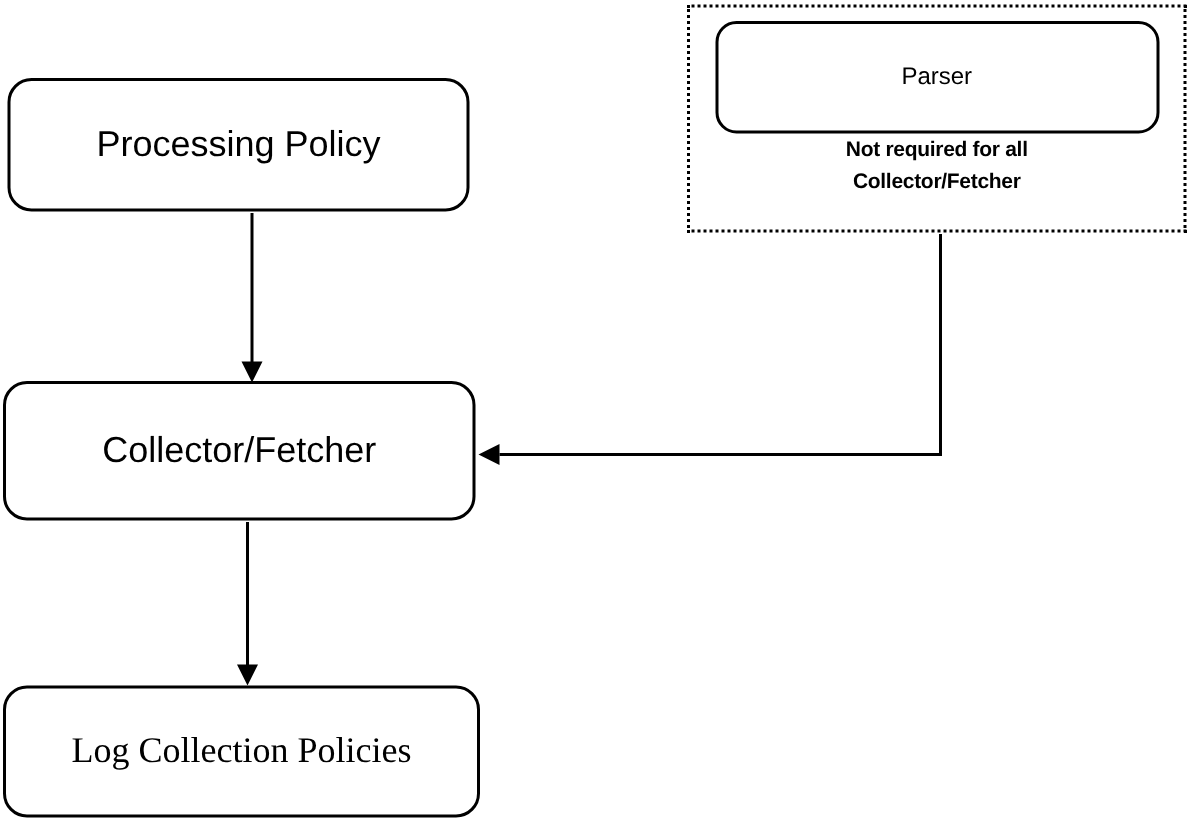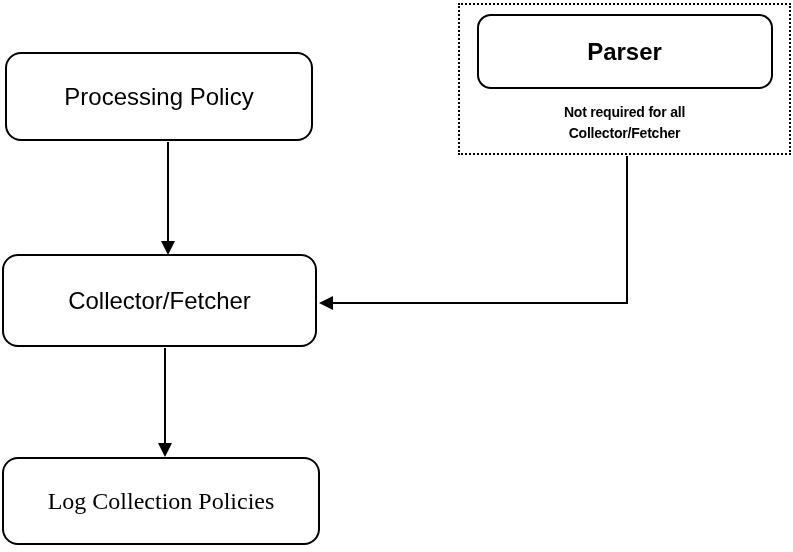--- a/index.html
+++ b/index.html
@@ -41,26 +41,24 @@
     position: relative;
     margin: 9px auto 0 auto;
     width: 296px; height: 75px;
     box-sizing: border-box;
     border: 2.5px solid #000;
     border-radius: 14px;
     background: #fff;
     display: flex;
     align-items: center;
     justify-content: center;
-    font-size: 24px;
+    font-size: 16px;
     color: #000;
-    font-weight: bold;
   }
   .parser-note {
-    margin-top: 13px;
     text-align: center;
     font-weight: bold;
     font-size: 14px;
     line-height: 21px;
     color: #000;
     letter-spacing: -0.2px;
   }
 
   svg.arrows {
     position: absolute;

